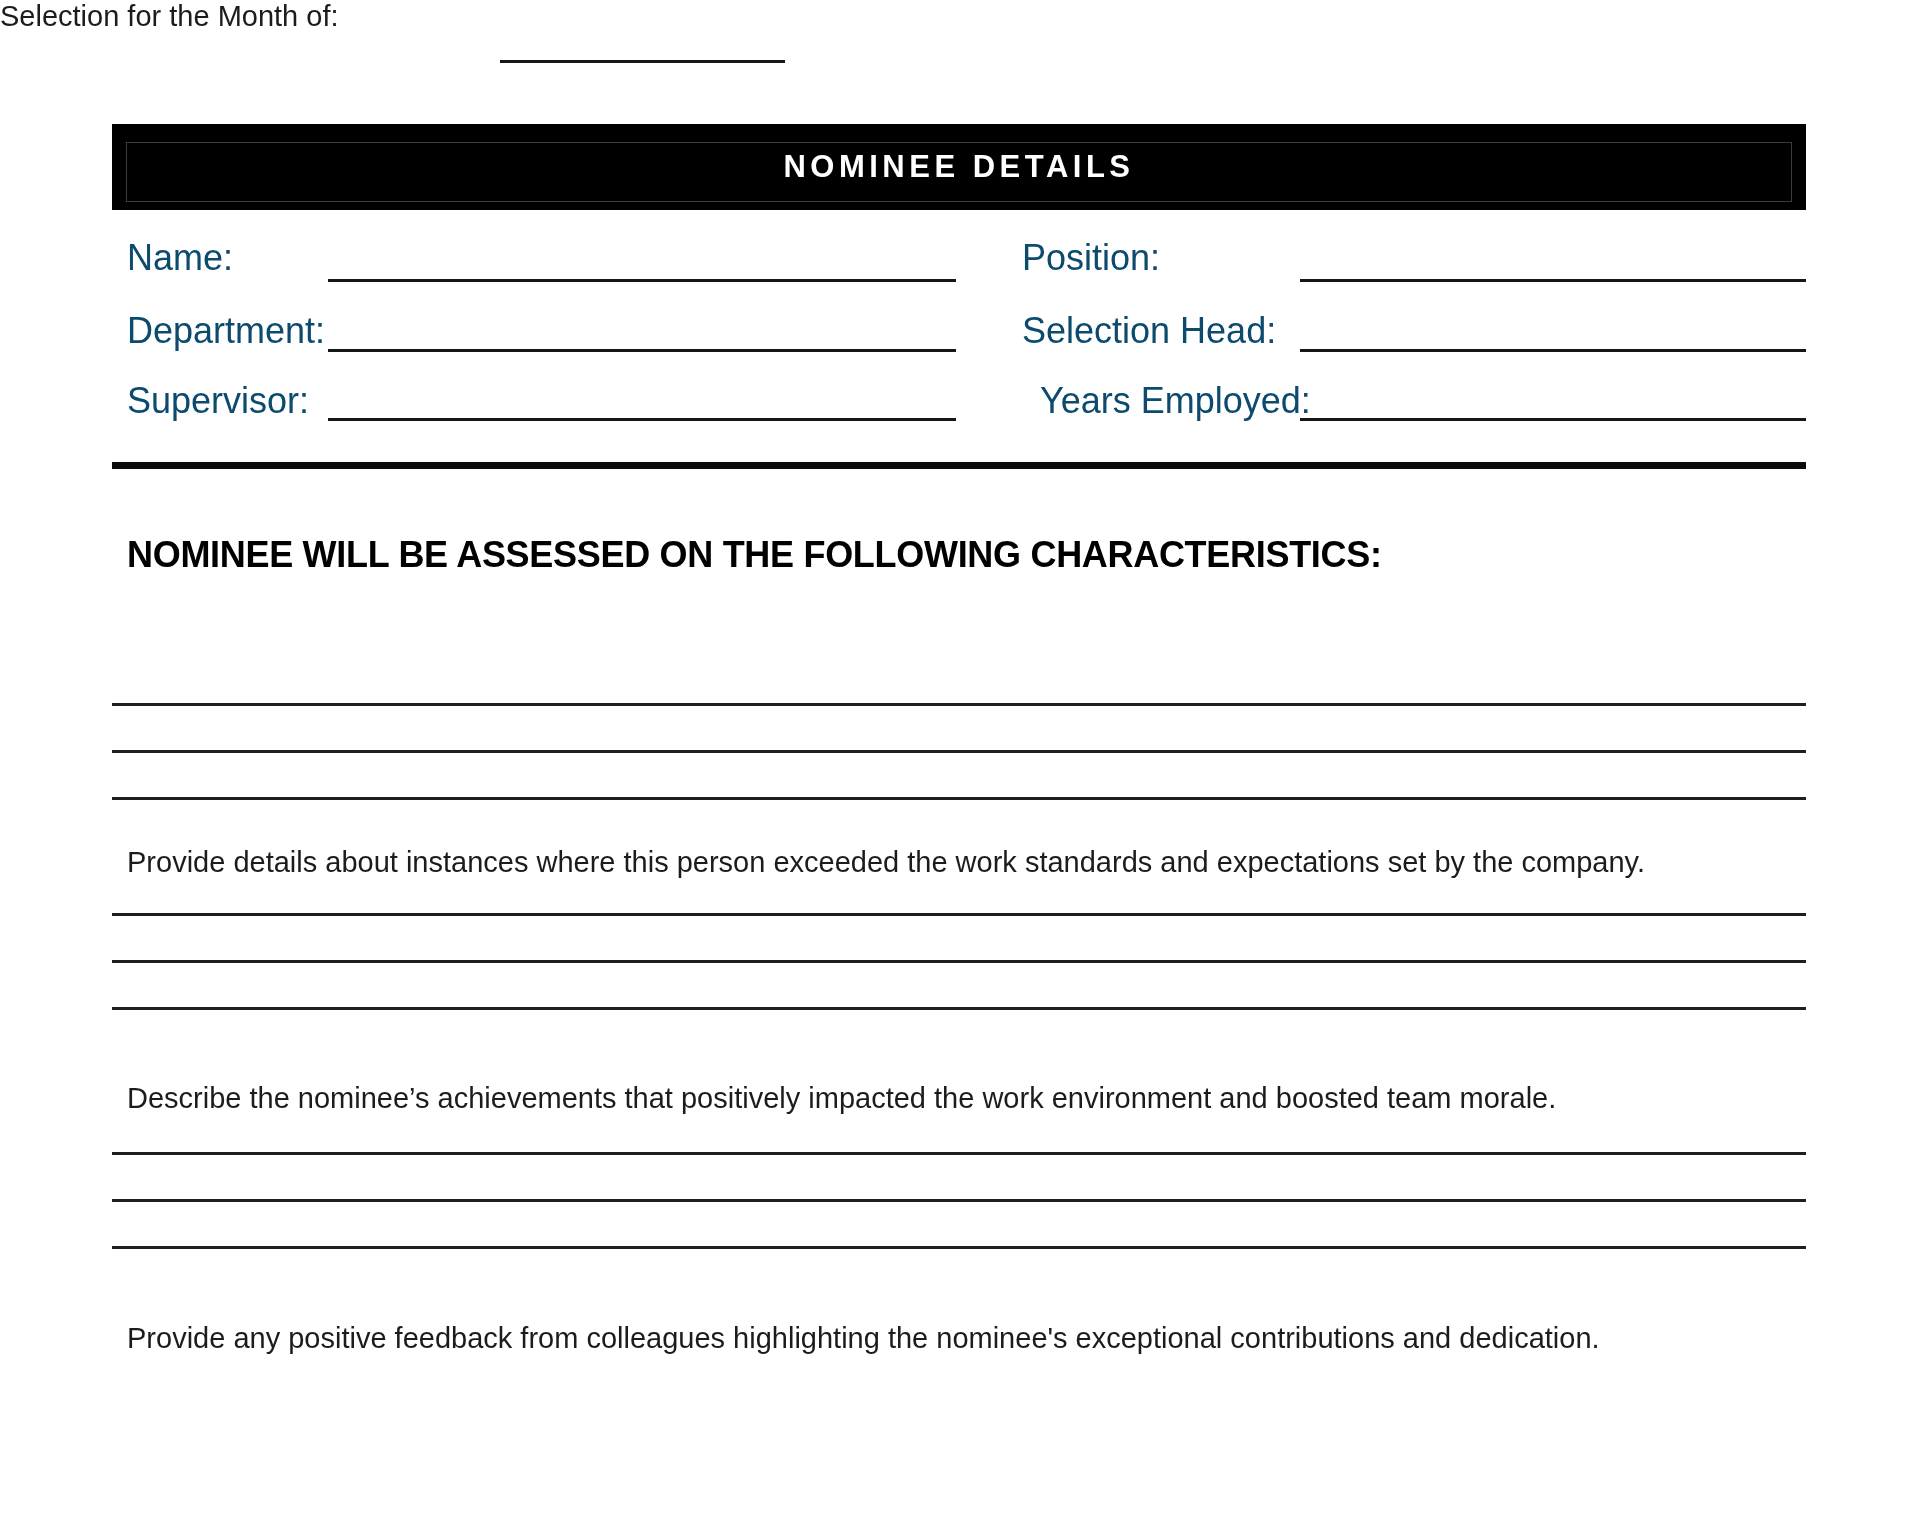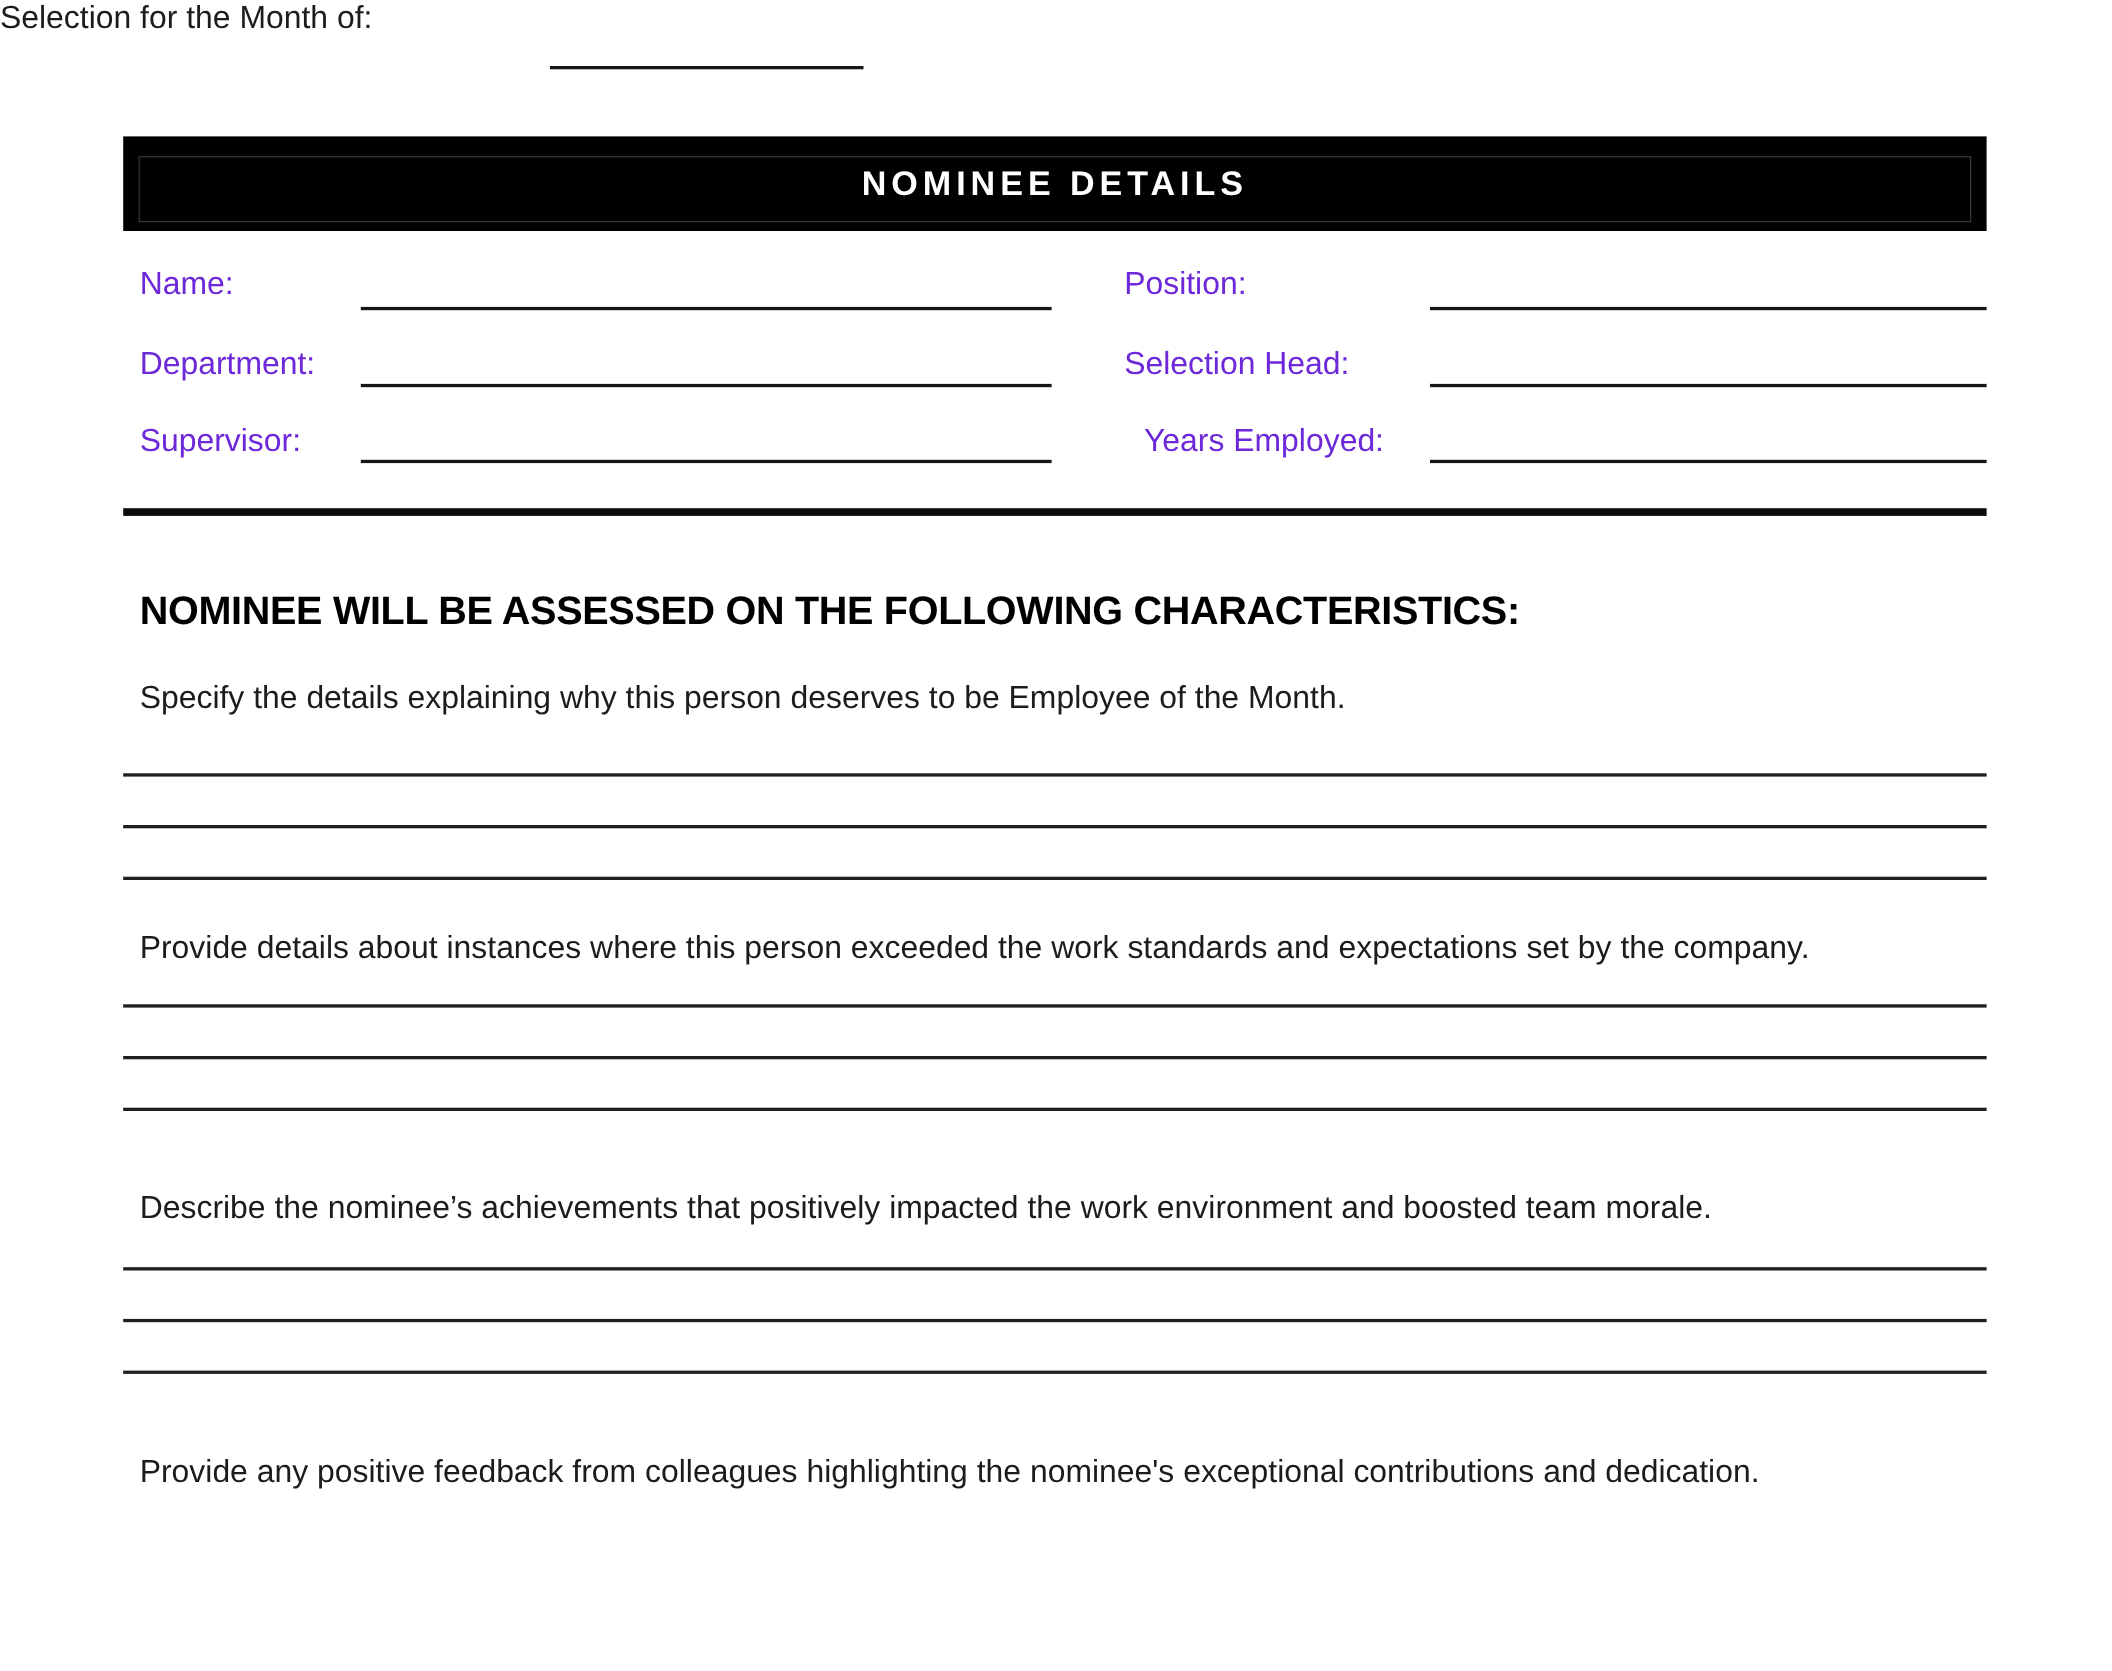--- a/index.html
+++ b/index.html
@@ -43,21 +43,21 @@
     left: 0; right: 0; top: 0; bottom: 0;
     display: flex; align-items: center; justify-content: center;
     font-size: 31px; font-weight: 700; letter-spacing: 4.5px;
     color: #ffffff;
     white-space: nowrap;
     text-align: right;
   }
 
   .field-label {
     position: absolute;
-    font-size: 29px; line-height: 32px; color: #6d28d9;
+    font-size: 36px; line-height: 32px; color: #0c4a6e;
     white-space: nowrap;
   }
 
   .divider {
     position: absolute;
     left: 112px; top: 462px;
     width: 1694px; height: 7px;
     background: #0c0c0c;
   }
 
@@ -108,21 +108,20 @@
 
   <div class="field-label" style="left:127px; top:385px;">Supervisor:</div>
   <div class="fill-line" style="left:328px; top:418px; width:628px;"></div>
   <div class="field-label" style="left:1022px; top:385px;margin-left:18px;">Years Employed:</div>
   <div class="fill-line" style="left:1300px; top:418px; width:506px;"></div>
 
   <div class="divider"></div>
 
   <div class="section-heading">NOMINEE WILL BE ASSESSED ON THE FOLLOWING CHARACTERISTICS:</div>
 
-  <div class="prompt" style="top:618px;">Specify the details explaining why this person deserves to be Employee of the Month.</div>
   <div class="rule" style="top:703px;"></div>
   <div class="rule" style="top:750px;"></div>
   <div class="rule" style="top:797px;"></div>
 
   <div class="prompt" style="top:845px;">Provide details about instances where this person exceeded the work standards and expectations set by the company.</div>
   <div class="rule" style="top:913px;"></div>
   <div class="rule" style="top:960px;"></div>
   <div class="rule" style="top:1007px;"></div>
 
   <div class="prompt" style="top:1081px;">Describe the nominee’s achievements that positively impacted the work environment and boosted team morale.</div>

